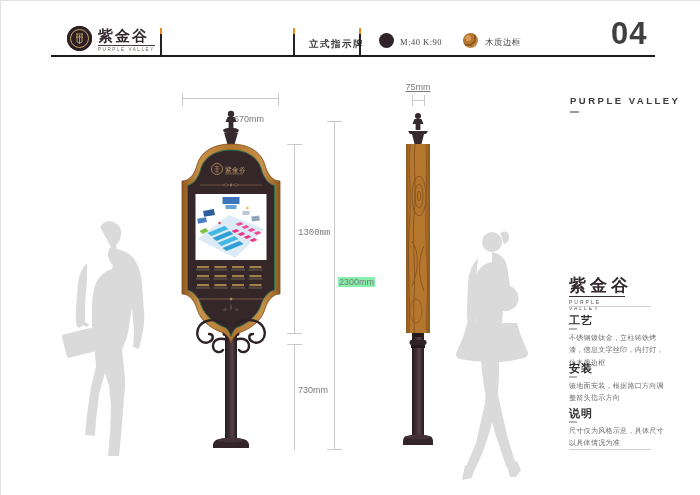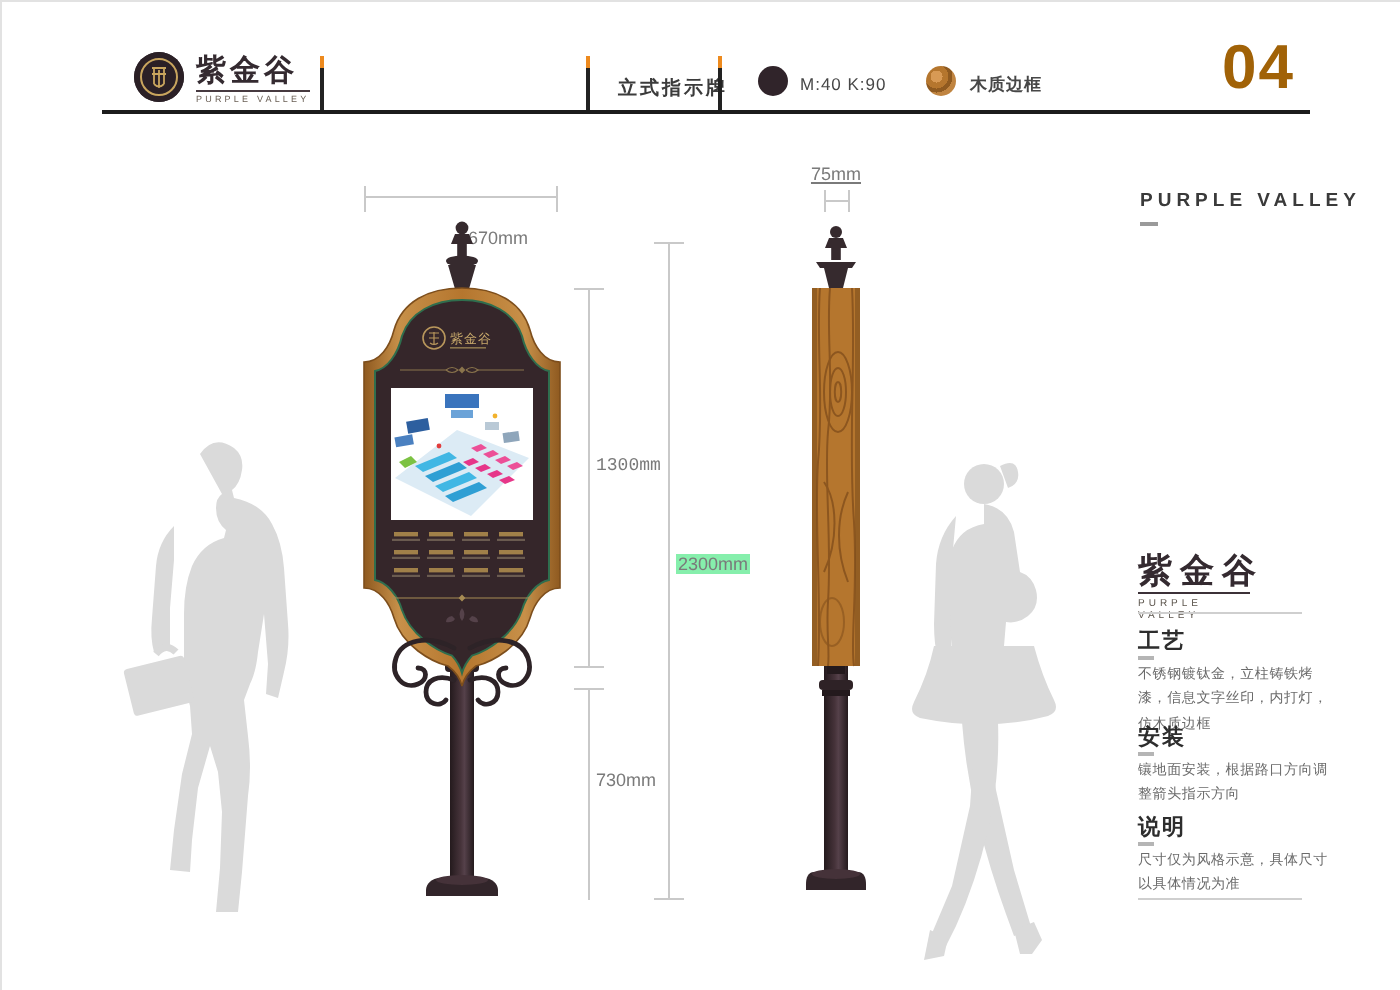--- a/index.html
+++ b/index.html
@@ -13,21 +13,21 @@
   .logo-circle svg{display:block;}
   .logo-text{left:97px;top:27px;}
   .logo-cn{font-size:15px;font-weight:bold;color:#342a30;letter-spacing:2px;line-height:16px;}
   .logo-en{font-size:4.5px;color:#6a5f55;letter-spacing:1.6px;border-top:1px solid #473a40;padding-top:1px;margin-top:1px;}
   .proj{left:184px;top:31px;font-size:8px;font-weight:bold;color:#3b3b3b;line-height:11px;letter-spacing:1px;}
   .sheet-title{left:308px;top:37px;font-size:9.5px;font-weight:bold;color:#3b3b3b;letter-spacing:1.5px;}
   .swatch{width:15px;height:15px;border-radius:50%;top:32px;}
   .swatch-dark{left:378px;background:#30242a;}
   .swatch-wood{left:462px;background:radial-gradient(circle at 35% 35%,#d89a55 0 3px,#b5762e 3px 6px,#8f5a20 6px 8px,#c08440 8px);}
   .swatch-label{top:36px;font-size:8.5px;color:#474747;letter-spacing:.5px;}
-  .page-num{left:610px;top:15px;font-size:31px;font-weight:bold;color:#a16207;letter-spacing:1px;}
+  .page-num{left:610px;top:15px;font-size:31px;font-weight:bold;color:#404040;letter-spacing:1px;}
   
   .dim{color:#7a7a7a;font-size:9px;}
   .dim-c{text-align:center;}
   .dline{background:#c9c9c9;}
   
   .sb-title{left:569px;top:94px;font-size:9.5px;font-weight:bold;color:#3a3a3a;letter-spacing:2.5px;}
   .sb-dash{left:569px;top:110px;width:9px;height:2px;background:#9a9a9a;}
   .sb-logo{left:568px;top:276px;}
   .sb-logo-cn{font-size:17px;font-weight:bold;color:#342a30;letter-spacing:4px;line-height:18px;}
   .sb-logo-en{font-size:5px;color:#5c554d;letter-spacing:2px;border-top:1.5px solid #3c3138;padding-top:1.5px;margin-top:1px;width:56px;}
@@ -56,23 +56,23 @@
   <div class="abs hdr-rule"></div>
   <div class="abs hdr-div-tip" style="left:159px;"></div>
   <div class="abs hdr-div" style="left:159px;"></div>
   <div class="abs hdr-div-tip" style="left:292px;"></div>
   <div class="abs hdr-div" style="left:292px;"></div>
   <div class="abs sheet-title">立式指示牌</div>
   <div class="abs hdr-div-tip" style="left:358px;"></div>
   <div class="abs hdr-div" style="left:358px;"></div>
 
   <div class="abs swatch swatch-dark"></div>
-  <div class="abs swatch-label" style="left:399px;">M:40 K:90</div>
+  <div class="abs swatch-label" style="left:399px;font-family:Liberation Serif, serif;">M:40 K:90</div>
   <div class="abs swatch swatch-wood"></div>
-  <div class="abs swatch-label" style="left:484px;font-weight:bold;">木质边框</div>
+  <div class="abs swatch-label" style="left:484px;">木质边框</div>
   <div class="abs page-num">04</div>
 
   <svg class="abs" style="left:56px;top:214px;" width="110" height="278" viewBox="0 0 110 278">
     <g fill="#dadada">
       <path d="M43,12 q7,-10 17,-3 q5,4 4,11 q-1,7 -5,10 l1,4 q14,3 19,13 q5,9 6,22 l2,28 q1,12 -2,24 l-3,13 -6,-2 1,-15 -2,-25 -3,19 q-1,10 -4,16 l-3,8 2,18 q2,16 0,30 l-3,38 -2,20 -11,0 2,-22 1,-28 -2,-20 -4,-13 -6,21 -3,26 -1,16 -10,-1 2,-20 4,-28 5,-20 -1,-14 q-3,-10 -3,-20 l0,-26 q0,-14 4,-24 q5,-11 16,-14 l1,-4 q-5,-4 -5,-11 q0,-5 3,-7 z"></path>
       <path d="M30,48 q-8,8 -9,20 l-2,26 q-1,10 1,17 l8,-1 0,-21 2,-24 z"></path>
       <rect x="7" y="116" width="31" height="24" rx="2" transform="rotate(-14 22 128)"></rect>
       <path d="M21,112 q5,-6 10,-1" stroke="#dadada" stroke-width="3.5" fill="none"></path>
     </g>
   </svg>

